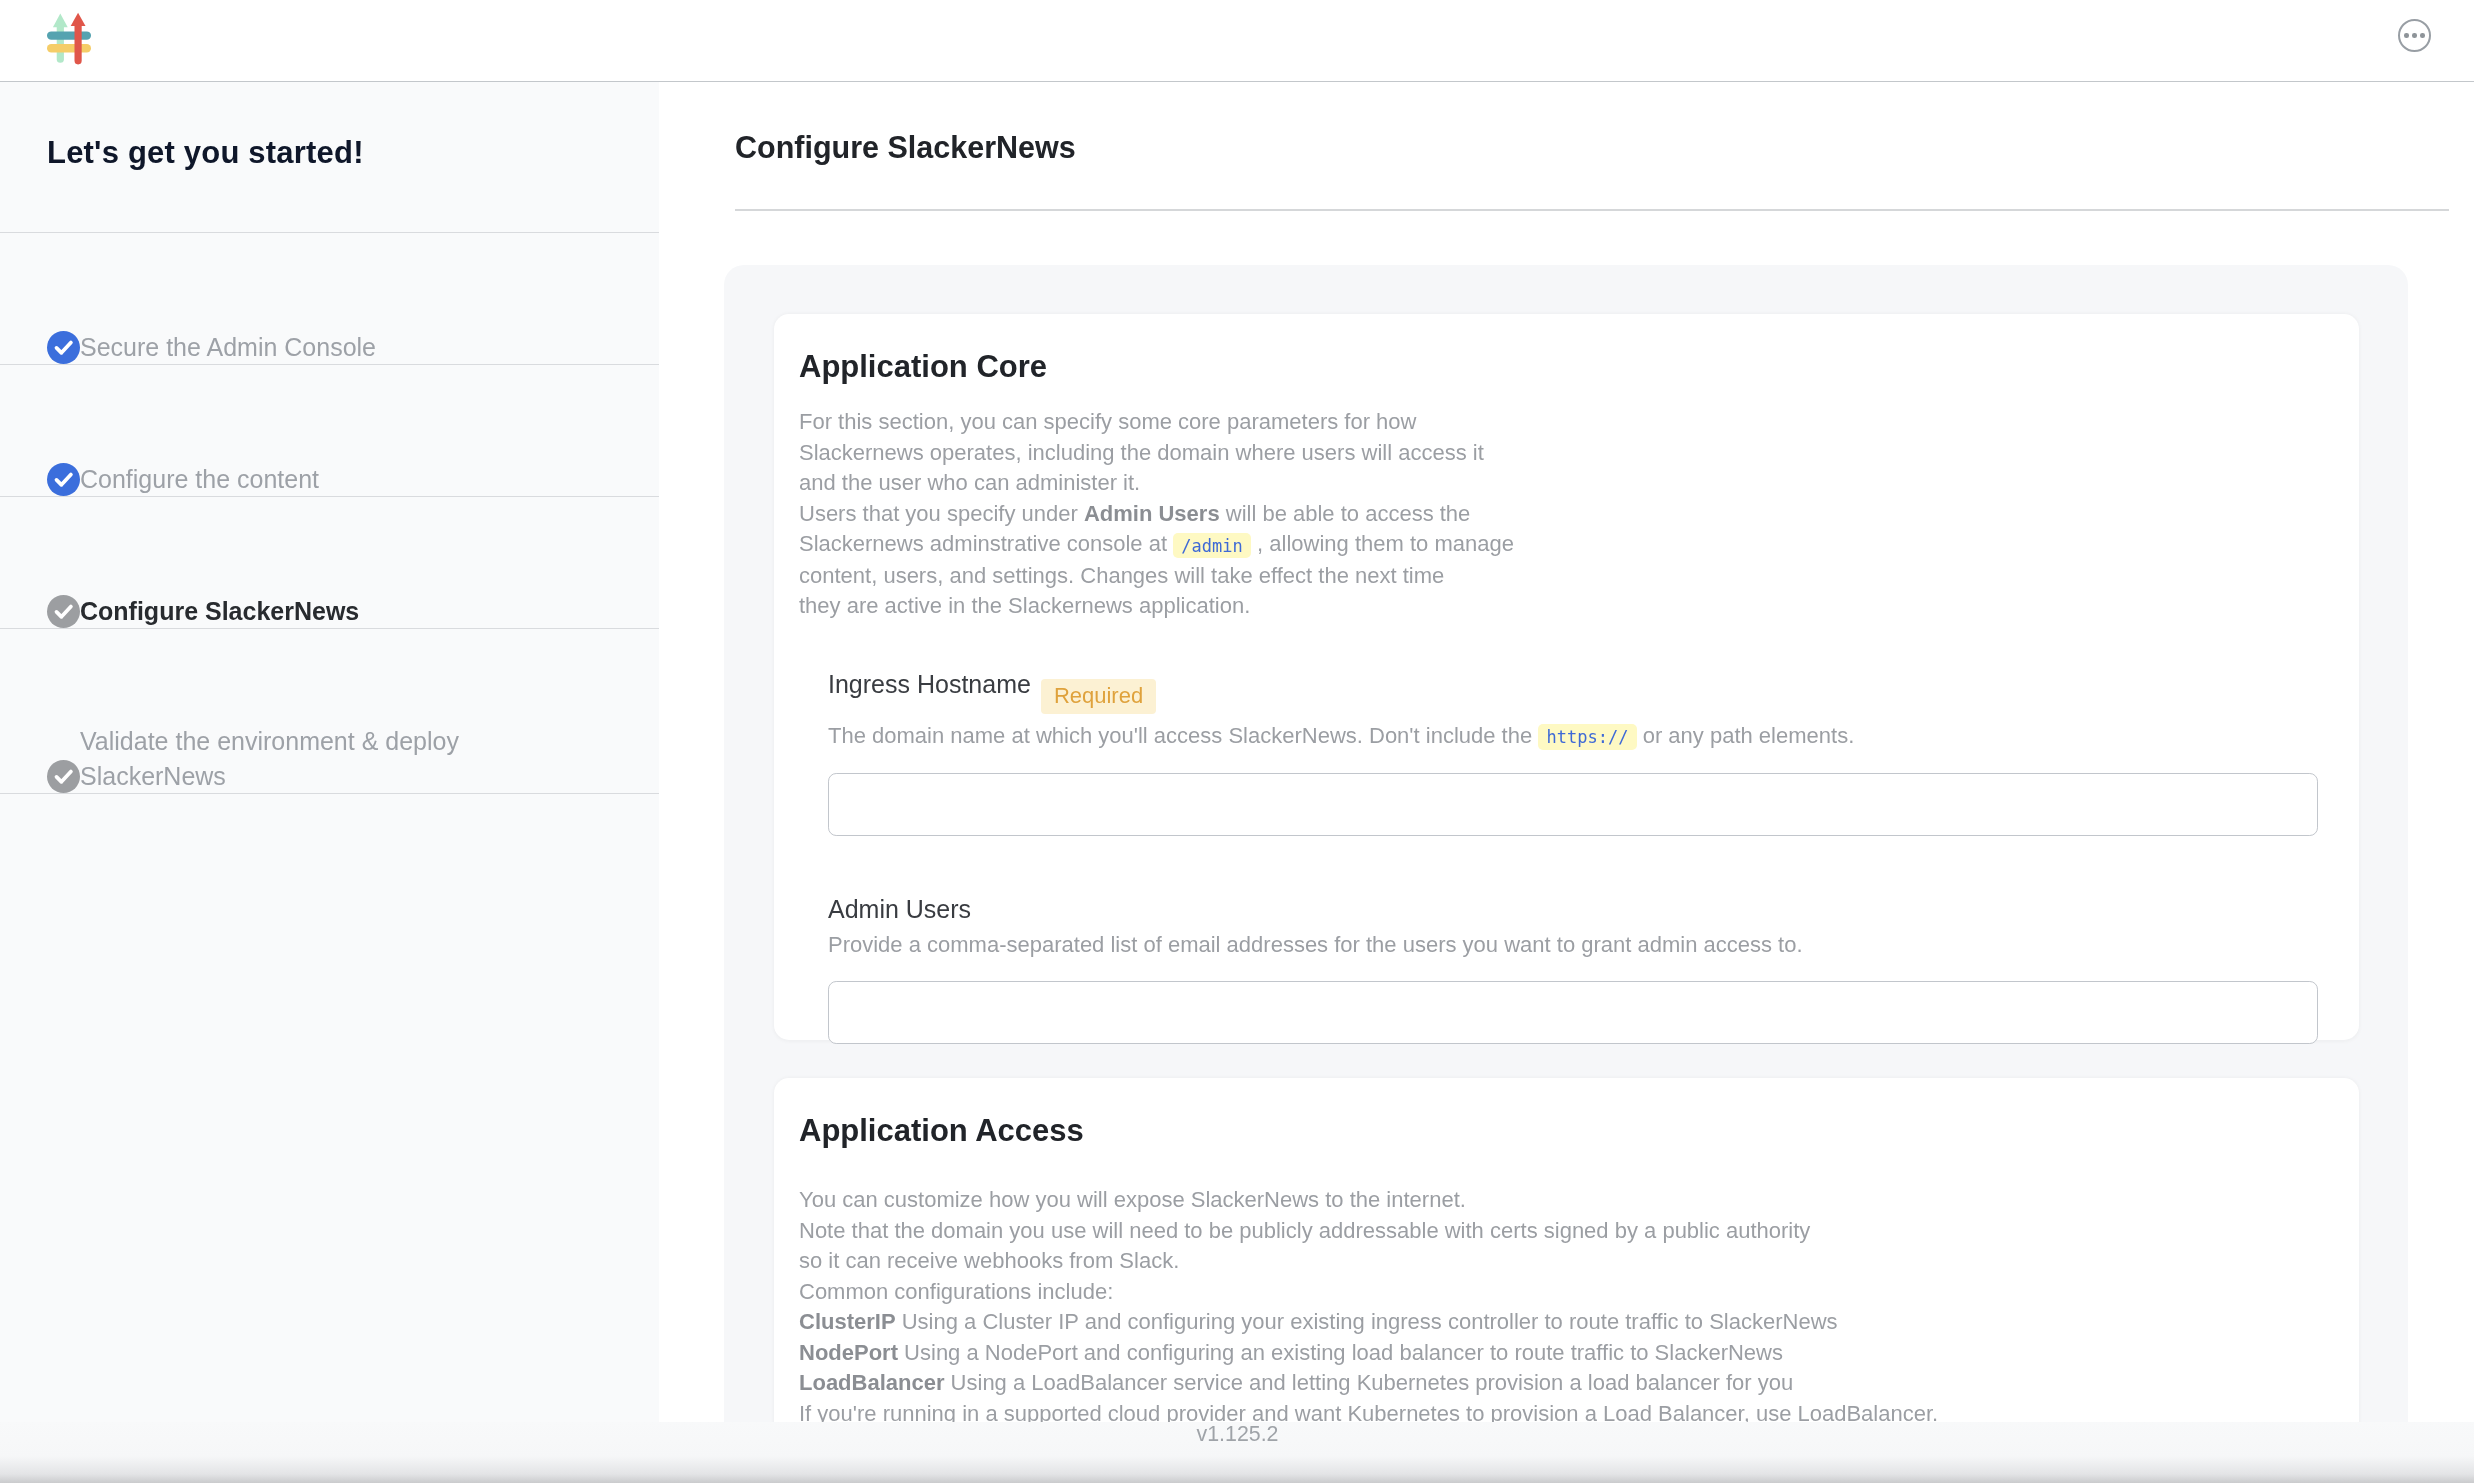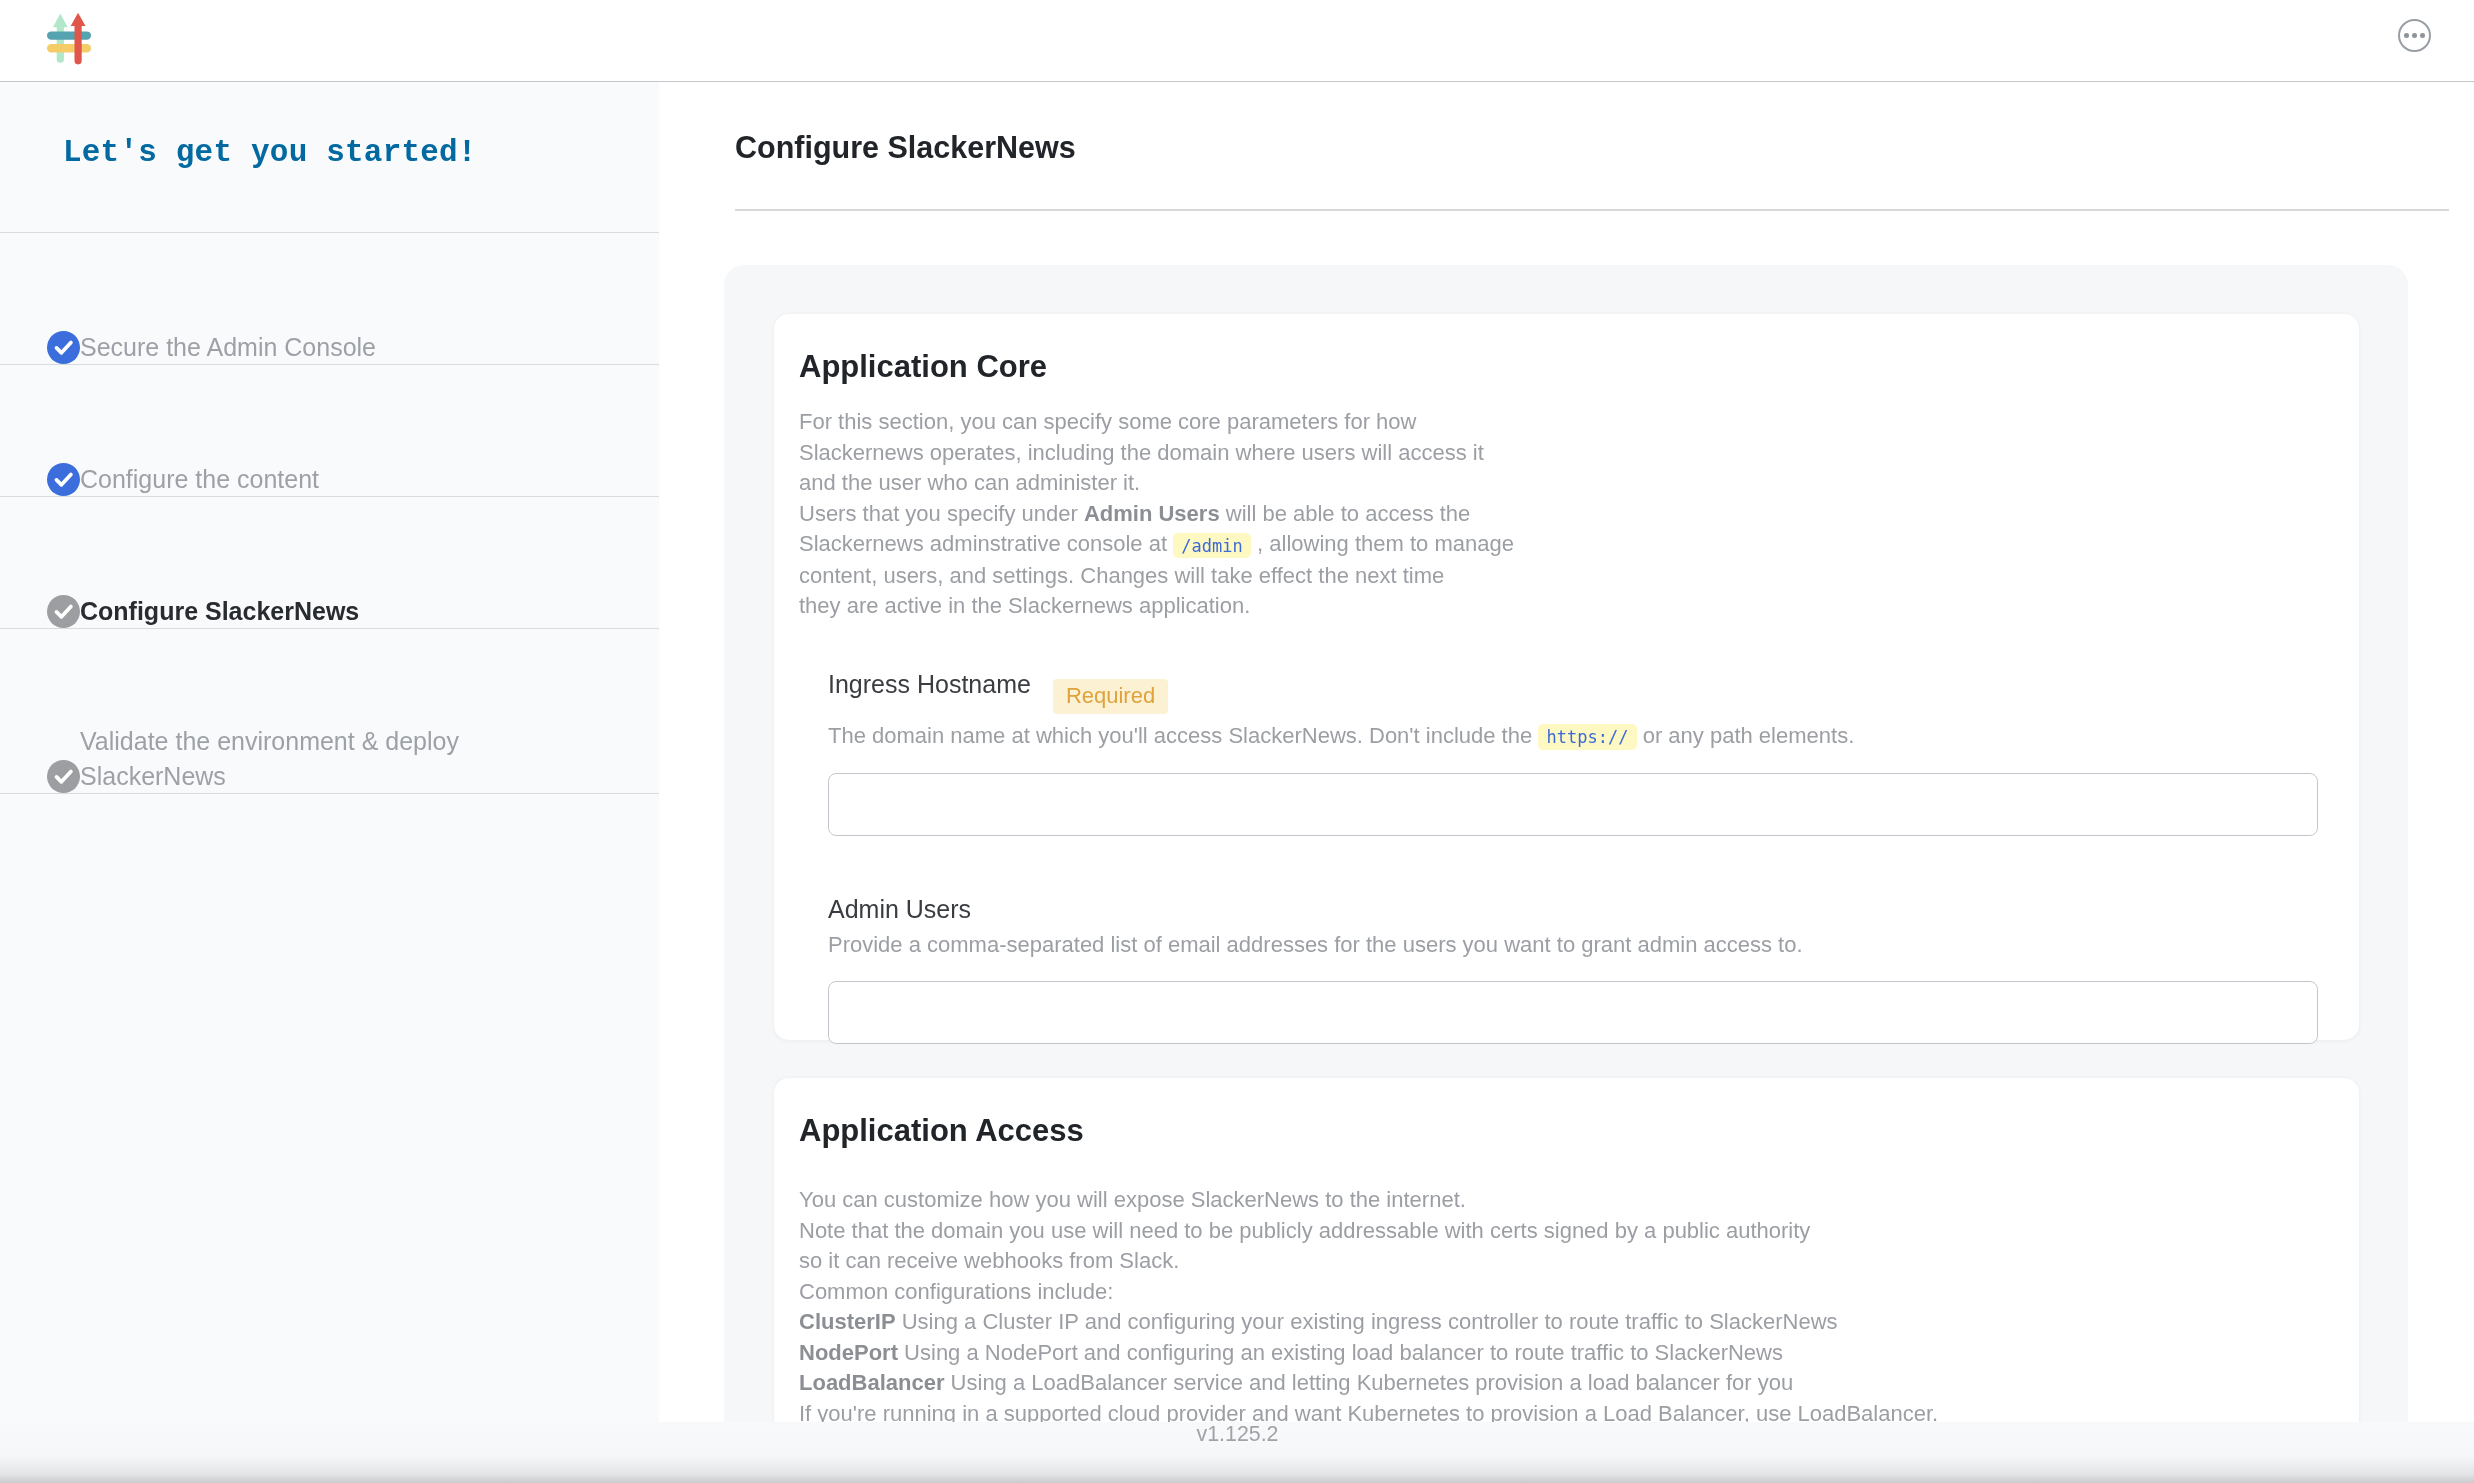--- a/index.html
+++ b/index.html
@@ -11,22 +11,22 @@
     border-bottom:1.6px solid #c3c7cb; z-index:30; }
   .logo { position:absolute; left:47px; top:12.3px; width:44px; height:54px; }
   .menu-btn { position:absolute; right:44px; top:19px; width:33px; height:33px;
     border:2.1px solid #989ea4; border-radius:50%; background:#fff;
     display:flex; align-items:center; justify-content:center; gap:3.7px; cursor:pointer; }
   .menu-btn .dot { width:4.5px; height:4.5px; border-radius:50%; background:#8e9499; }
 
   
   .sidebar { position:absolute; top:82px; left:0; width:659px; bottom:0;
     background:#f9fafb; z-index:5; }
-  .sidebar-heading { height:151px; padding:53px 33px 0 63px; font-size:31px; font-weight:700;
-    color:#0369a1; border-bottom:1.6px solid #d9dbde; letter-spacing:0.2px;font-family:Liberation Mono, monospace; }
+  .sidebar-heading { height:151px; padding:53px 33px 0 47px; font-size:31px; font-weight:700;
+    color:#0f172a; border-bottom:1.6px solid #d9dbde; letter-spacing:0.2px; }
   .step { display:flex; align-items:flex-end; gap:0; padding-left:47px;
     border-bottom:1.6px solid #d9dbde; }
   .step-1,.step-2,.step-3 { height:132px; }
   .step-4 { height:165px; }
   .step-icon { width:33px; height:33px; flex:0 0 33px; }
   .step-icon .cm-circle { fill:#9c9ea1; }
   .step.complete .cm-circle { fill:#3b6edc; }
   .step-label { font-size:25px; color:#9da1a7; line-height:1.38; max-width:461px; }
   .step.current .step-label { color:#282b2f; font-weight:700; }
 
@@ -43,21 +43,21 @@
   .card-access { top:1078px; height:461px; }
   .card h2 { margin-top:35px; font-size:31px; font-weight:700; color:#212429; }
   .desc { margin-top:22px; font-size:22px; line-height:30.5px; color:#9b9ea3; }
   .card-access .desc { margin-top:36px; }
   .desc .b { font-weight:700; color:#8b8e93; }
   .code { font-family:"DejaVu Sans Mono","Liberation Mono",monospace; font-size:17px;
     color:#3e69d6; background:#fef9c3; padding:2.5px 8.2px 3.3px; border-radius:5px; }
   .field { margin-left:29px; }
   .field-core-1 { margin-top:34px; }
   .field-core-2 { margin-top:59px; }
-  .label-row { display:flex; align-items:center; gap:22px; }
+  .label-row { display:flex; align-items:center; gap:10px; }
   .field-label { font-size:25px; color:#393c41; }
   .badge-required { font-size:22px; color:#dfa23c; background:#fcf1d3;
     padding:4.1px 13px 5.8px; border-radius:4.1px;margin-top:23px; }
   .field-help { margin-top:7.4px; font-size:22px; color:#9b9ea3; line-height:28px; }
   .text-input { display:block; margin-top:22px; width:1490px; height:63px;
     border:1.6px solid #c2c6cc; border-radius:8.2px; background:#fff; font-size:23px;
     padding:0 18px; color:#33363b; outline:none; }
 
   
   .footer { position:absolute; left:0; right:0; top:1422px; height:62px; z-index:40;

